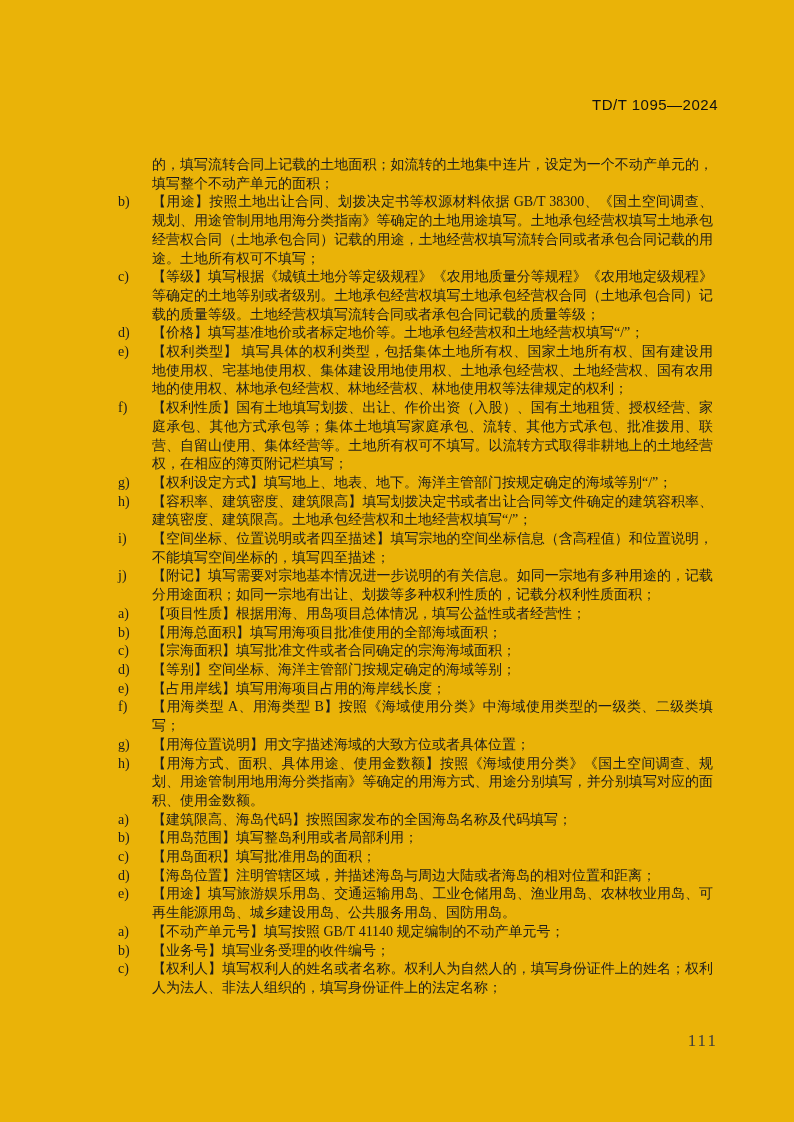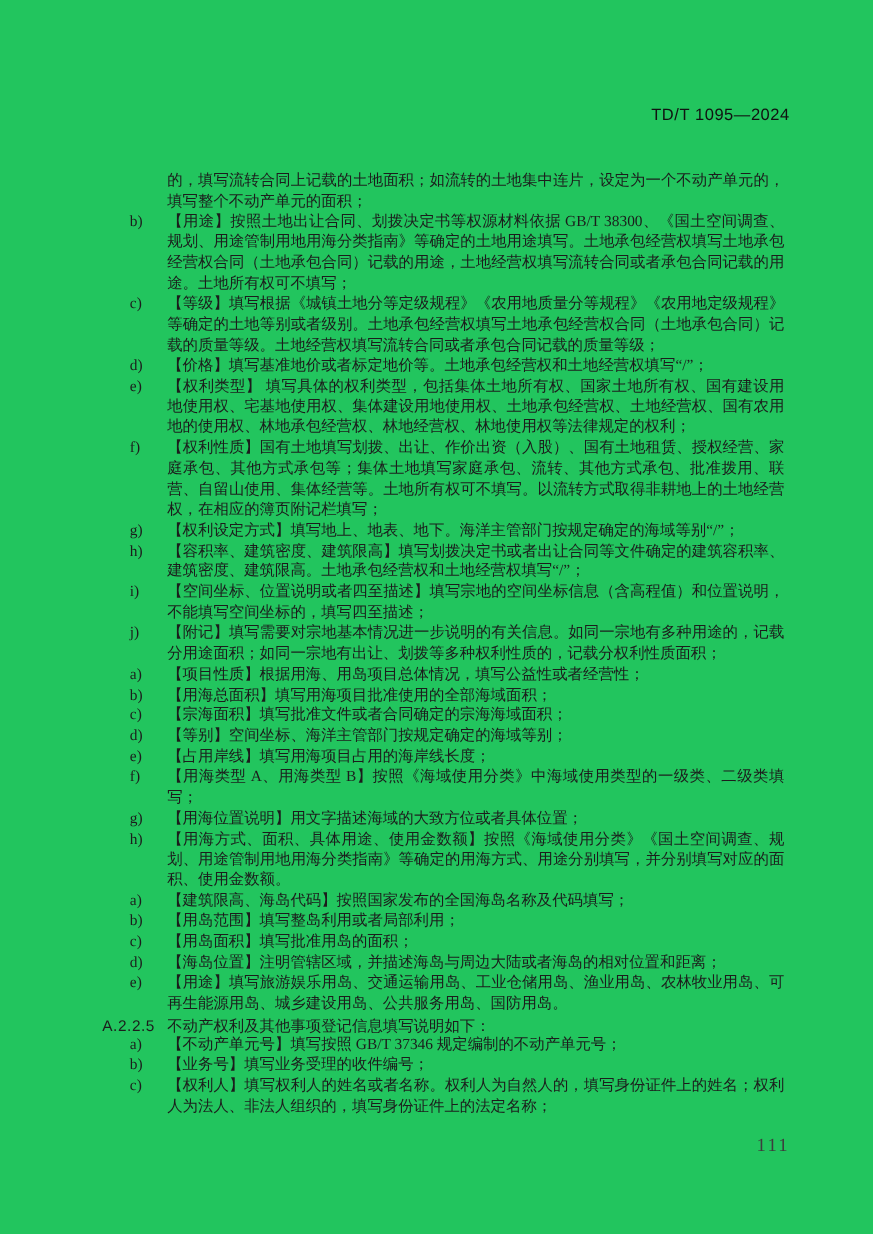--- a/index.html
+++ b/index.html
@@ -4,21 +4,21 @@
 <style>
   html, body {
     margin: 0;
     padding: 0;
     background: #ffffff;
   }
   .page {
     position: relative;
     width: 794px;
     height: 1122px;
-    background: #22c55e;
+    background: #eab308;
     overflow: hidden;
     font-family: "Liberation Serif", "DejaVu Serif", serif;
     color: #1c1c1c;
   }
   .doc-header {
     position: absolute;
     top: 96px;
     right: 76px;
     font-size: 15px;
     font-family: "Liberation Sans", "DejaVu Sans", sans-serif;
@@ -167,27 +167,23 @@
         <span class="item-text">【用岛面积】填写批准用岛的面积；</span>
       </div>
       <div class="block item">
         <span class="item-label">d)</span>
         <span class="item-text">【海岛位置】注明管辖区域，并描述海岛与周边大陆或者海岛的相对位置和距离；</span>
       </div>
       <div class="block item">
         <span class="item-label">e)</span>
         <span class="item-text">【用途】填写旅游娱乐用岛、交通运输用岛、工业仓储用岛、渔业用岛、农林牧业用岛、可再生能源用岛、城乡建设用岛、公共服务用岛、国防用岛。</span>
       </div>
-      <div class="block section">
-        <span class="section-label">A.2.2.5</span>
-        <span class="section-text">不动产权利及其他事项登记信息填写说明如下：</span>
-      </div>
       <div class="block item">
         <span class="item-label">a)</span>
-        <span class="item-text">【不动产单元号】填写按照 GB/T 37346 规定编制的不动产单元号；</span>
+        <span class="item-text">【不动产单元号】填写按照 GB/T 41140 规定编制的不动产单元号；</span>
       </div>
       <div class="block item">
         <span class="item-label">b)</span>
         <span class="item-text">【业务号】填写业务受理的收件编号；</span>
       </div>
       <div class="block item">
         <span class="item-label">c)</span>
         <span class="item-text">【权利人】填写权利人的姓名或者名称。权利人为自然人的，填写身份证件上的姓名；权利人为法人、非法人组织的，填写身份证件上的法定名称；</span>
       </div>
     </div>

